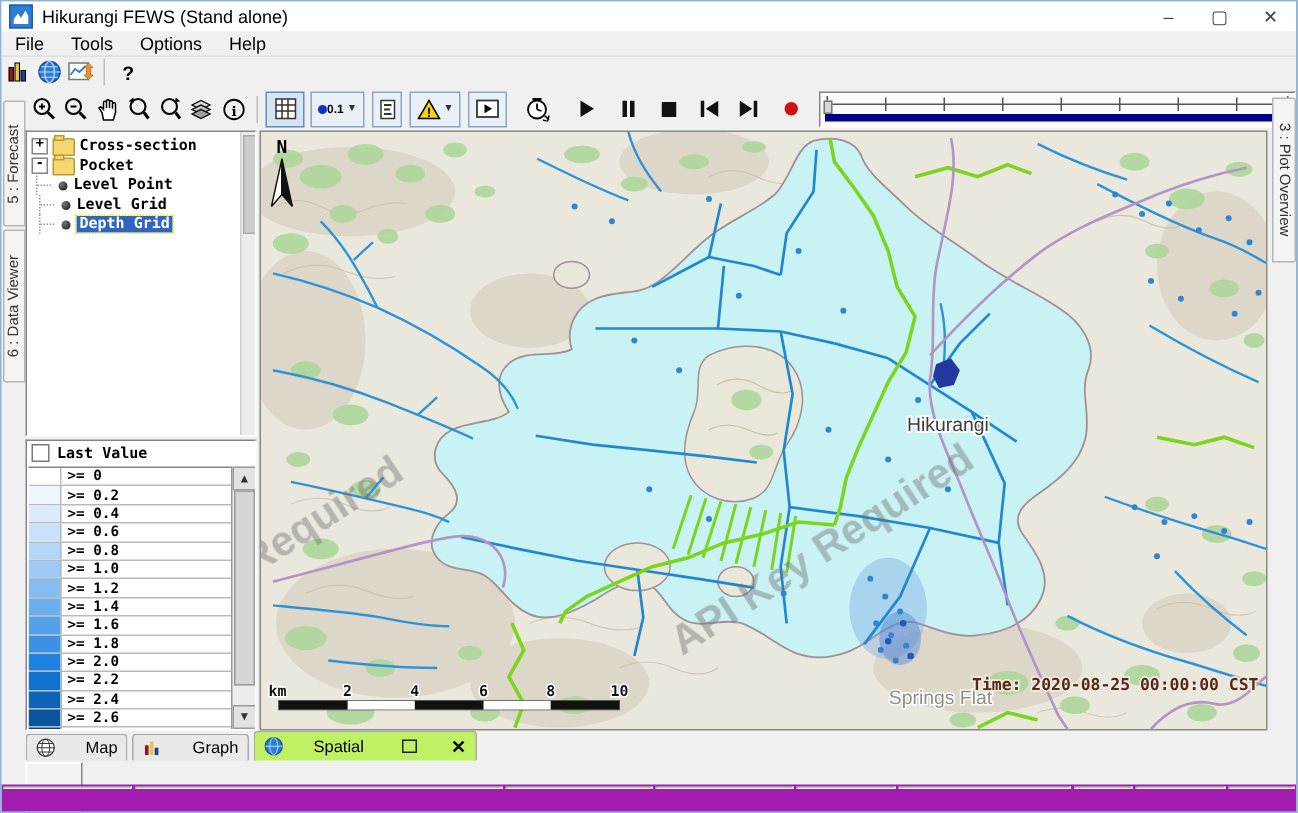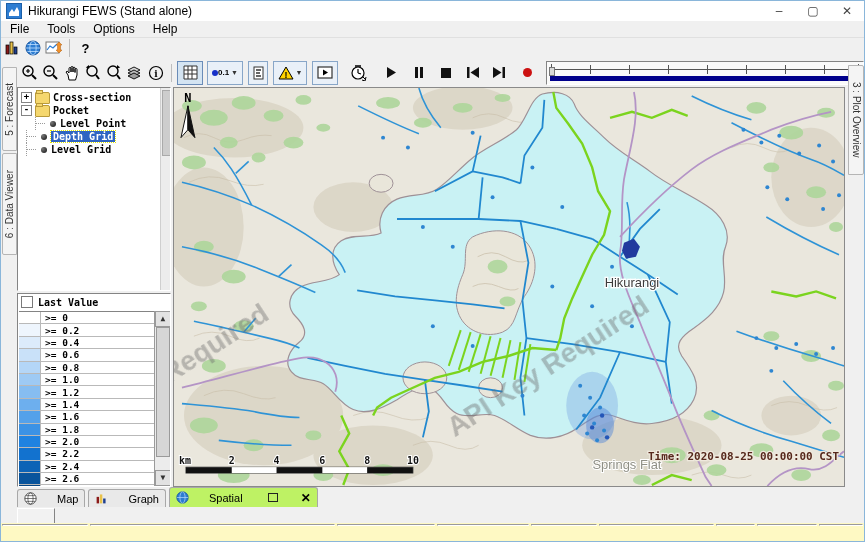--- a/index.html
+++ b/index.html
@@ -69,21 +69,21 @@
   
   .btab{display:flex;align-items:center;height:17px;background:#e9e9e9;border:1px solid #a8a8a8;
     border-bottom:none;border-radius:3px 3px 0 0;padding:0 6px;font-size:11px;gap:20px;}
   .btab.active{background:#bef264;height:19px;}
   .maxglyph{width:8px;height:7px;border:1.5px solid #222;margin-left:5px;}
   .closeglyph{font-size:12px;font-weight:bold;margin-left:3px;}
   .logsbtn{position:absolute;left:16px;top:507px;height:15px;padding:12px 6px;background:#f2f2f2;
     border:1px solid;border-color:#fff #848484 #848484 #fff;font-size:10px;font-weight:bold;
     font-family:"DejaVu Sans Mono",monospace;display:flex;align-items:center;}
   
-  .statusbar{left:0;top:522px;width:100%;height:19px;background:#fef9c3;display:flex;gap:2px;padding:1px 1px 16px 1px;}
+  .statusbar{left:0;top:522px;width:100%;height:19px;background:#a21caf;display:flex;gap:2px;padding:1px 1px 16px 1px;}
   .scell{border:1px solid;border-color:#9a9a9a #fff #fff #9a9a9a;font-size:10px;font-weight:bold;
     font-family:"DejaVu Sans Mono",monospace;display:flex;align-items:center;padding:0 3px;
     white-space:nowrap;overflow:hidden;position:relative;}
   .memfill{position:absolute;left:0;top:0;bottom:0;width:58%;background:#b8dcf4;}
   .memtext{position:relative;}
   .warn-tri{width:0;height:0;border-left:7px solid transparent;border-right:7px solid transparent;
     border-bottom:12px solid #f7c900;position:relative;display:inline-block;}
   .warn-tri:after{content:"!";position:absolute;left:-2px;top:1px;font-size:9px;font-weight:bold;color:#000;}
   
   .timeline{height:22px;background:#fafafa;border:1px solid;border-color:#848484 #fff #fff #848484;
@@ -312,34 +312,34 @@
       <div class="trow">
         <span class="expander">+</span>
         <span class="folder"></span>
         <span>Cross-section</span>
       </div>
       <div class="trow">
         <span class="expander">-</span>
         <span class="folder"></span>
         <span>Pocket</span>
       </div>
-      <div class="trow" style="padding-left:16px;">
+      <div class="trow" style="padding-left:5px;">
         <span class="guide"></span>
         <span class="bullet"></span>
         <span>Level Point</span>
       </div>
       <div class="trow" style="padding-left:7px;">
         <span class="guide"></span>
         <span class="bullet"></span>
-        <span class="sel">Depth Grid</span>
+        <span>Level Grid</span>
       </div>
       <div class="trow" style="padding-left:7px;">
         <span class="guide"></span>
         <span class="bullet"></span>
-        <span>Level Grid</span>
+        <span class="sel">Depth Grid</span>
       </div>
     </div>
     <div class="tscroll">
         <div class="tthumb"></div>
       </div>
   </div>
 
   <div class="abs legendpanel mono">
     <div class="lvrow">
       <span class="chk"></span>

